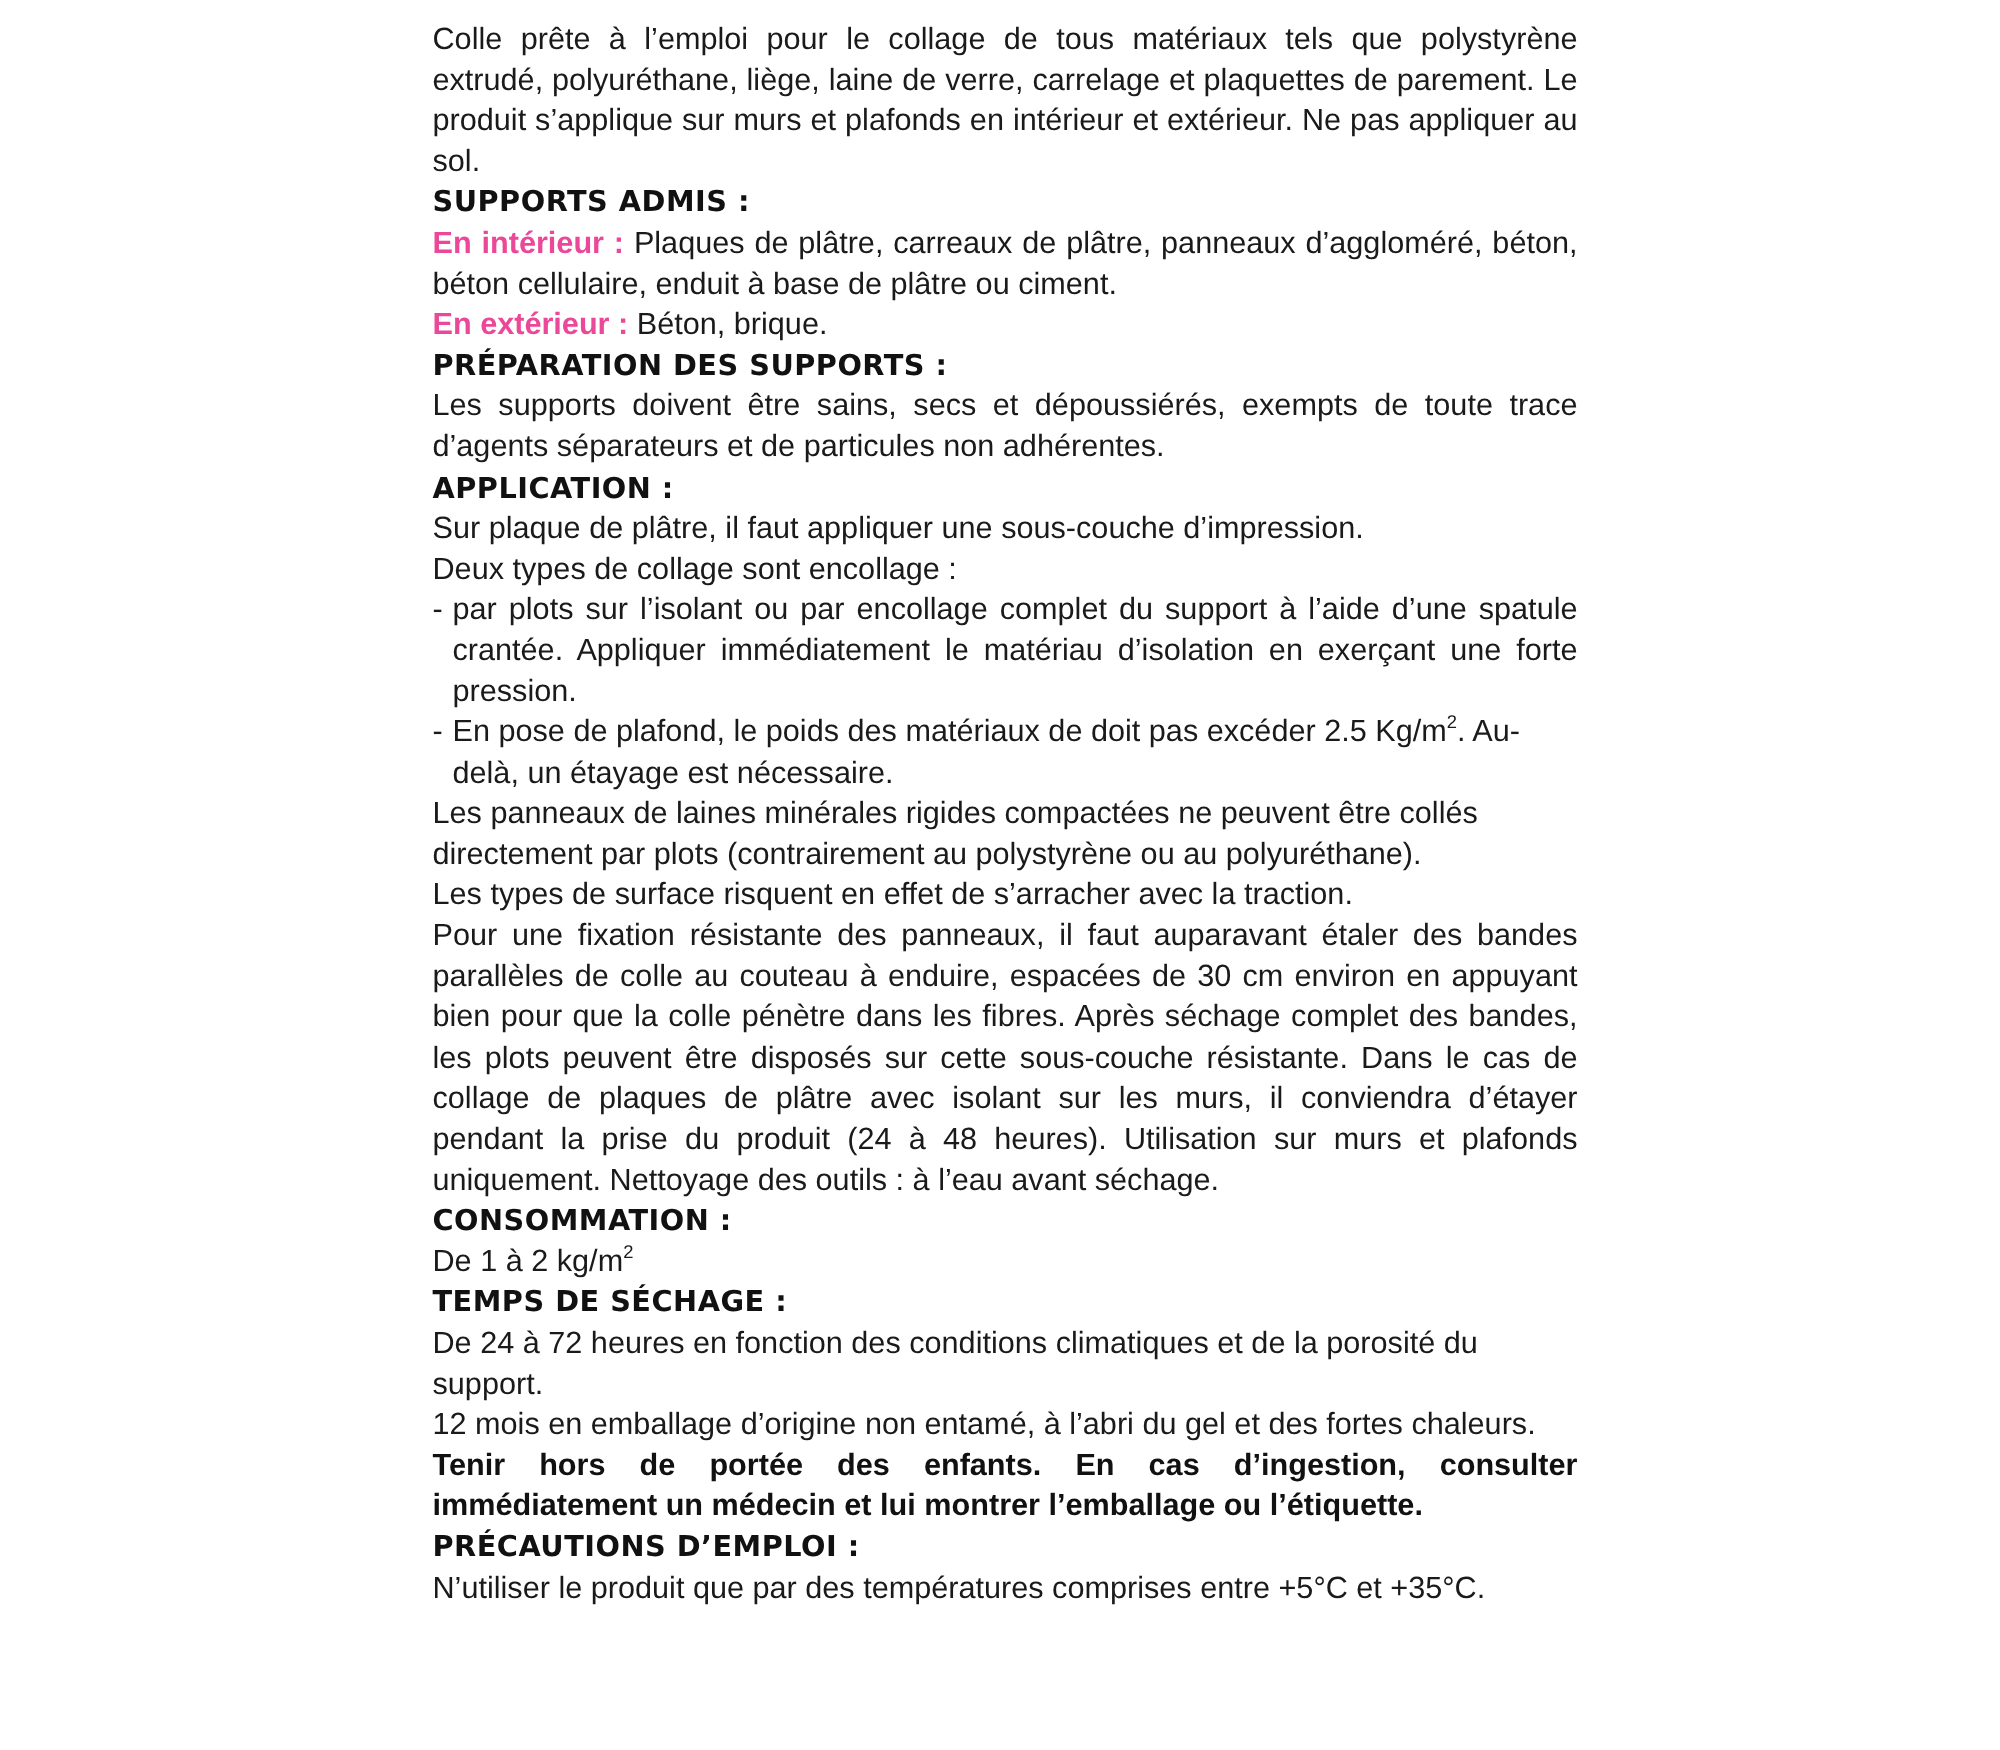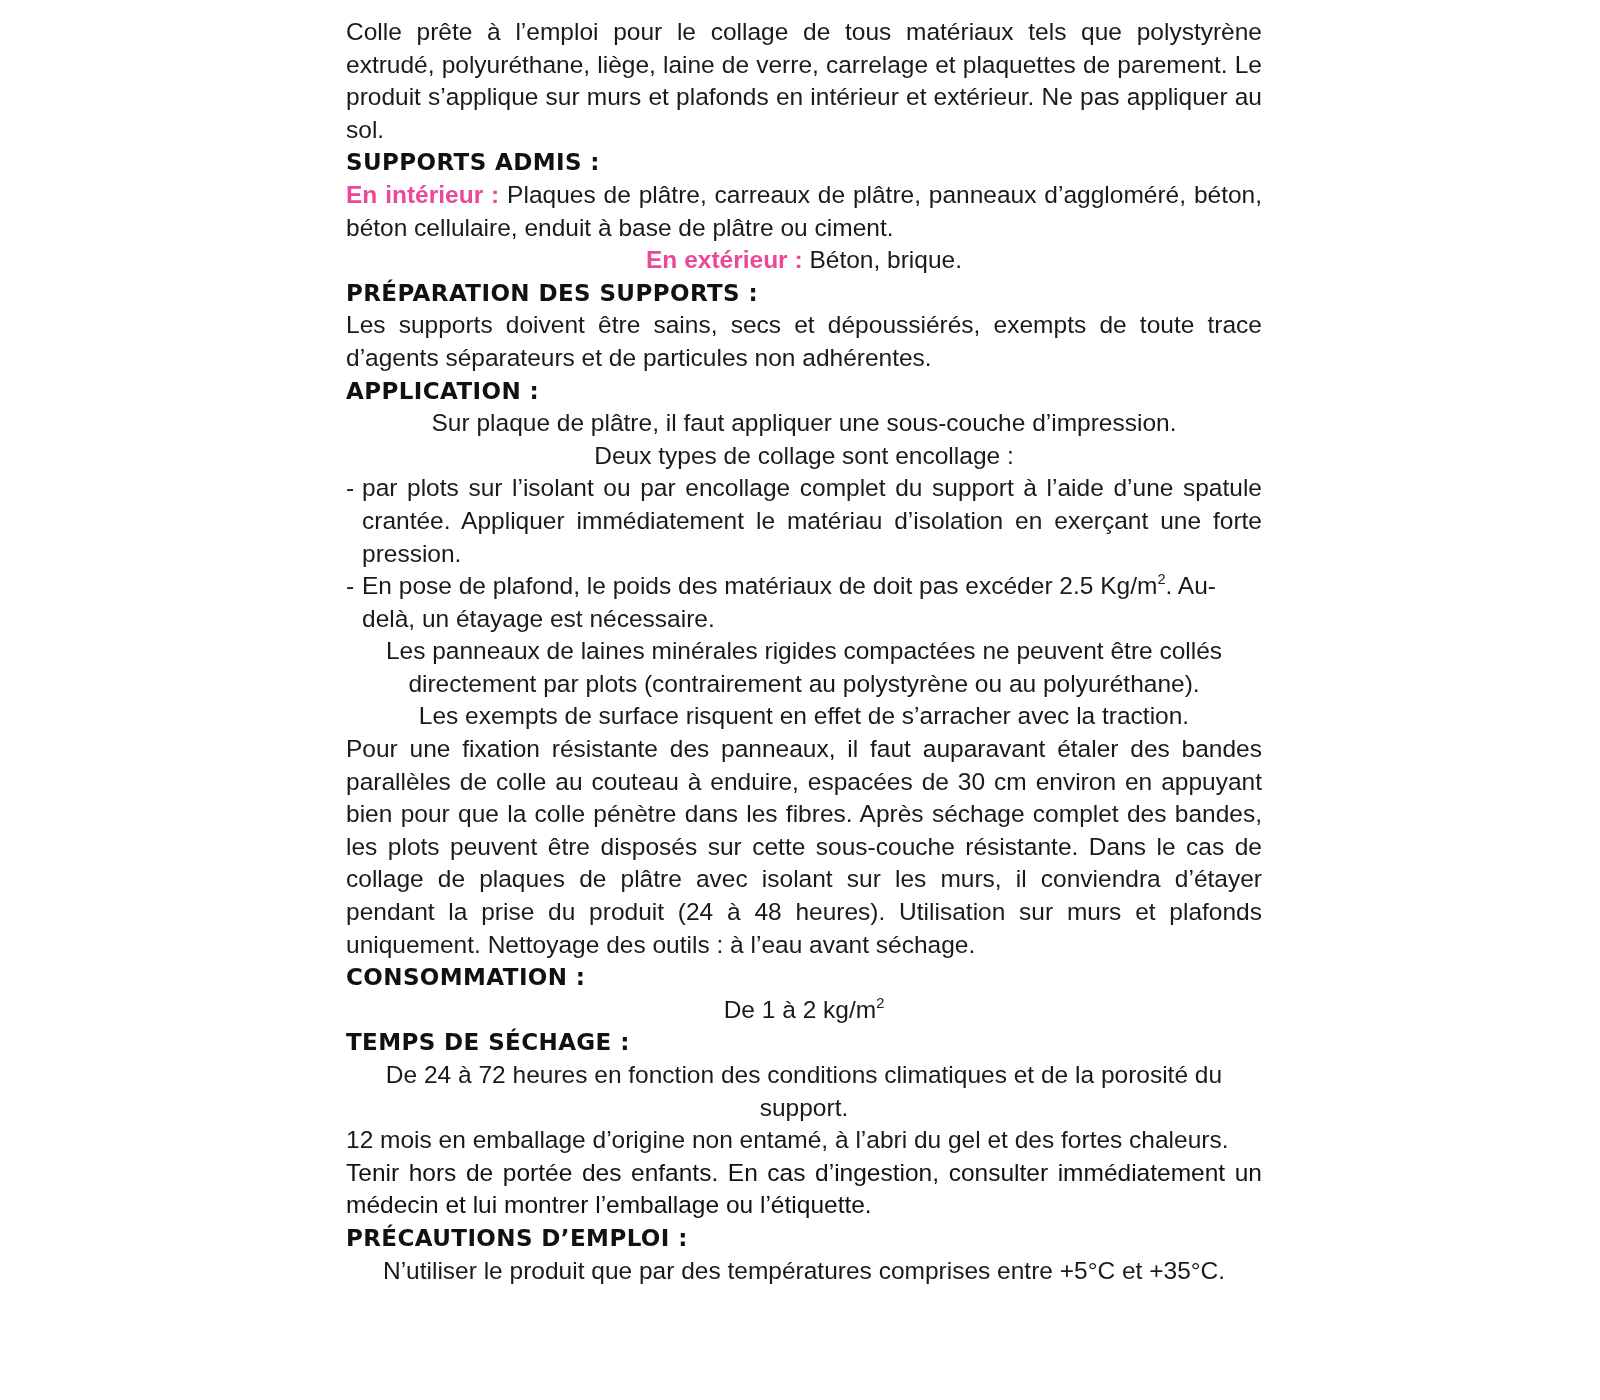--- a/index.html
+++ b/index.html
@@ -21,21 +21,21 @@
       font-family: "Liberation Sans", sans-serif;
       font-size: 24.5px;
       line-height: 32.6px;
       color: #1a1a1a;
     }
     .p {
       margin: 0;
       text-align: justify;
     }
     .p.left {
-      text-align: center;
+      text-align: left;
     }
     .h {
       margin: 0;
       font-family: "DejaVu Sans", sans-serif;
       font-weight: bold;
       font-size: 23px;
       letter-spacing: 0.4px;
       color: #111111;
       line-height: 32.6px;
     }
@@ -52,21 +52,21 @@
     .bullet .dash {
       position: absolute;
       left: 0;
       top: 0;
     }
     .bullet.left {
       text-align: left;
     }
     .warn {
       margin: 0;
-      font-weight: normal;
+      font-weight: bold;
       text-align: justify;
       color: #111111;
     }
     sup {
       font-size: 0.6em;
       line-height: 0;
       vertical-align: 0.7em;
     }
   </style>
 </head>
@@ -91,21 +91,21 @@
     <h2 class="h">APPLICATION :</h2>
     <p class="p left">Sur plaque de plâtre, il faut appliquer une sous-couche d’impression.</p>
     <p class="p left">Deux types de collage sont encollage :</p>
     <p class="bullet">
       <span class="dash">-</span><span>par plots sur l’isolant ou par encollage complet du support à l’aide d’une spatule crantée. Appliquer immédiatement le matériau d’isolation en exerçant une forte pression.</span>
     </p>
     <p class="bullet left">
       <span class="dash">-</span><span>En pose de plafond, le poids des matériaux de doit pas excéder 2.5 Kg/m</span><sup>2</sup><span>. Au-delà, un étayage est nécessaire.</span>
     </p>
     <p class="p left">Les panneaux de laines minérales rigides compactées ne peuvent être collés directement par plots (contrairement au polystyrène ou au polyuréthane).</p>
-    <p class="p left">Les exempts de surface risquent en effet de s’arracher avec la traction.</p>
+    <p class="p left">Les types de surface risquent en effet de s’arracher avec la traction.</p>
     <p class="p">Pour une fixation résistante des panneaux, il faut auparavant étaler des bandes parallèles de colle au couteau à enduire, espacées de 30 cm environ en appuyant bien pour que la colle pénètre dans les fibres. Après séchage complet des bandes, les plots peuvent être disposés sur cette sous-couche résistante. Dans le cas de collage de plaques de plâtre avec isolant sur les murs, il conviendra d’étayer pendant la prise du produit (24 à 48 heures). Utilisation sur murs et plafonds uniquement. Nettoyage des outils : à l’eau avant séchage.</p>
   </section>
 
   <section>
     <h2 class="h">CONSOMMATION :</h2>
     <p class="p left"><span>De 1 à 2 kg/m</span><sup>2</sup></p>
   </section>
 
   <section>
     <h2 class="h">TEMPS DE SÉCHAGE :</h2>

